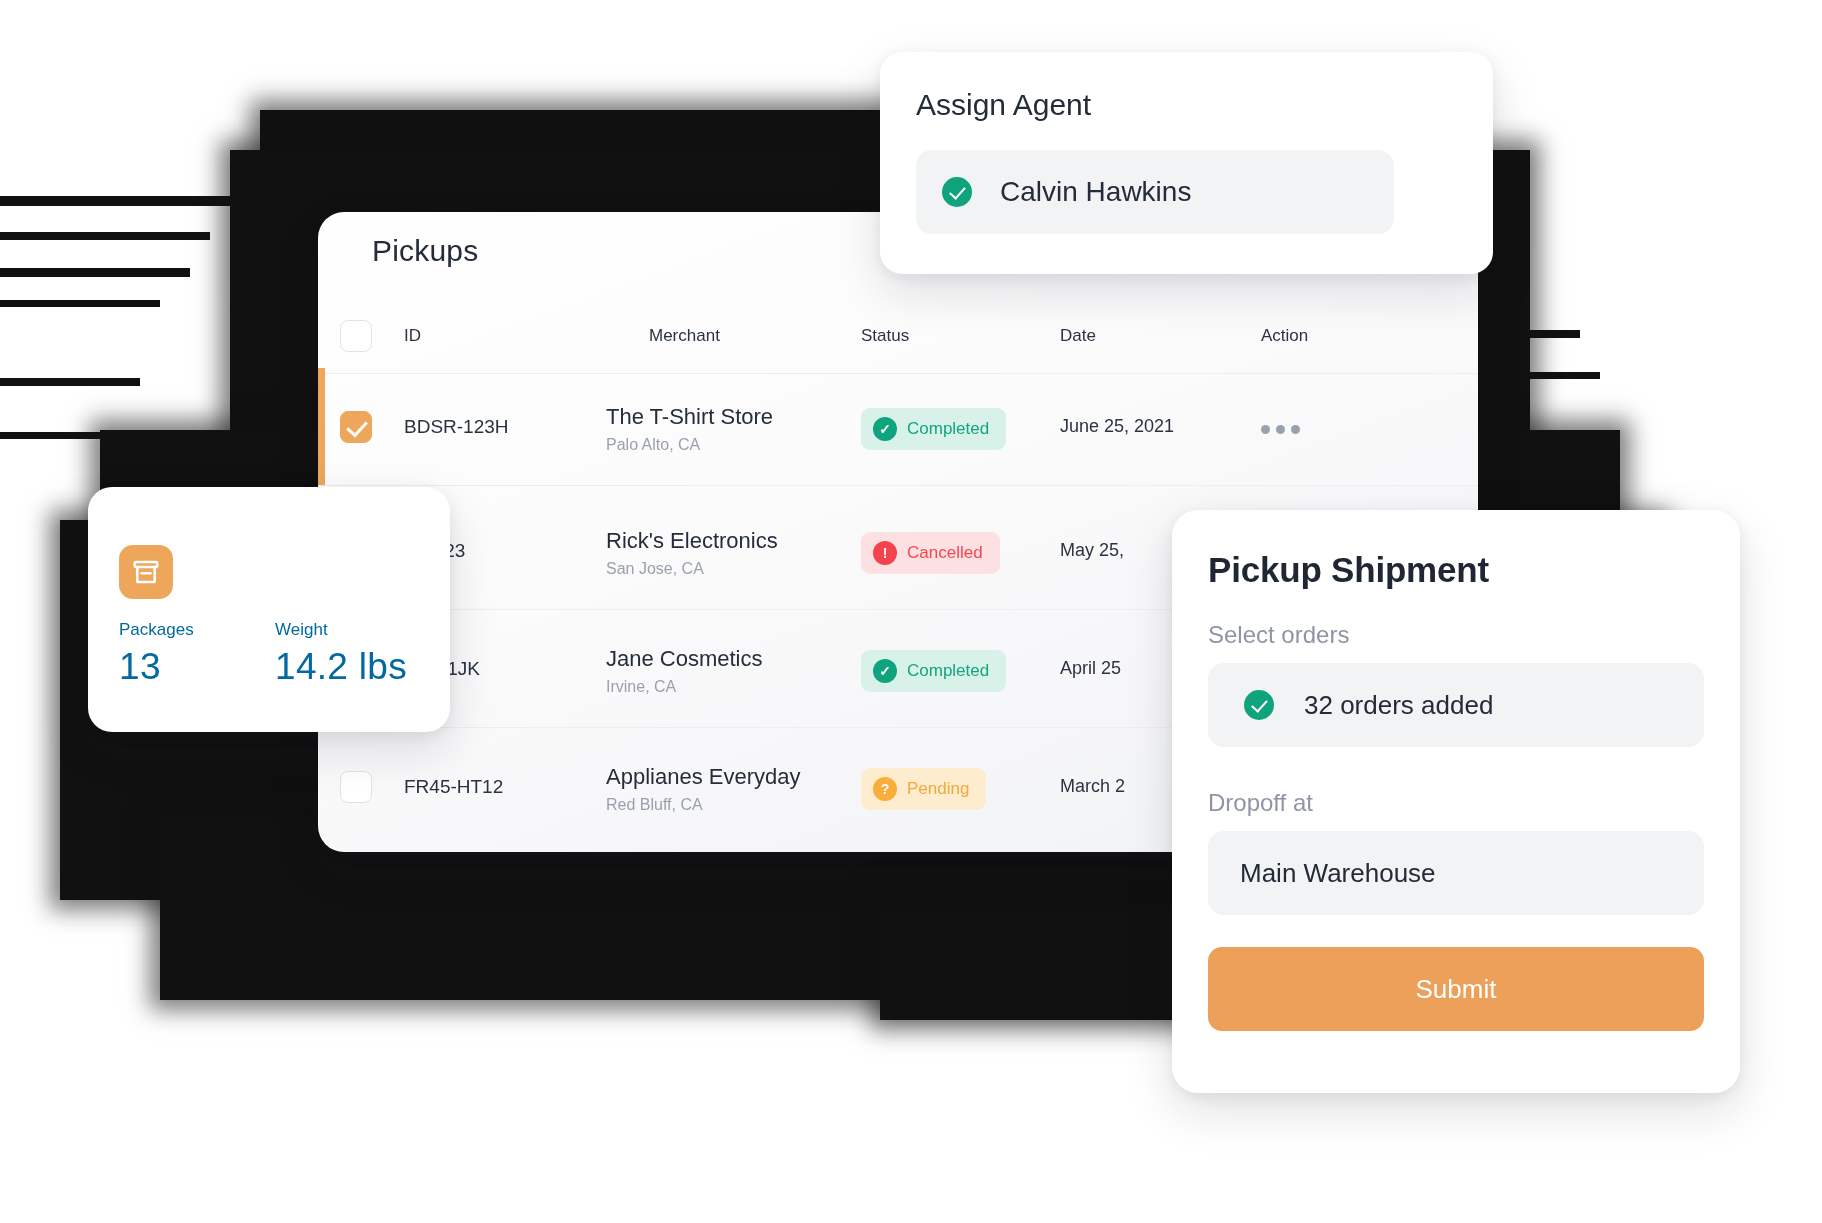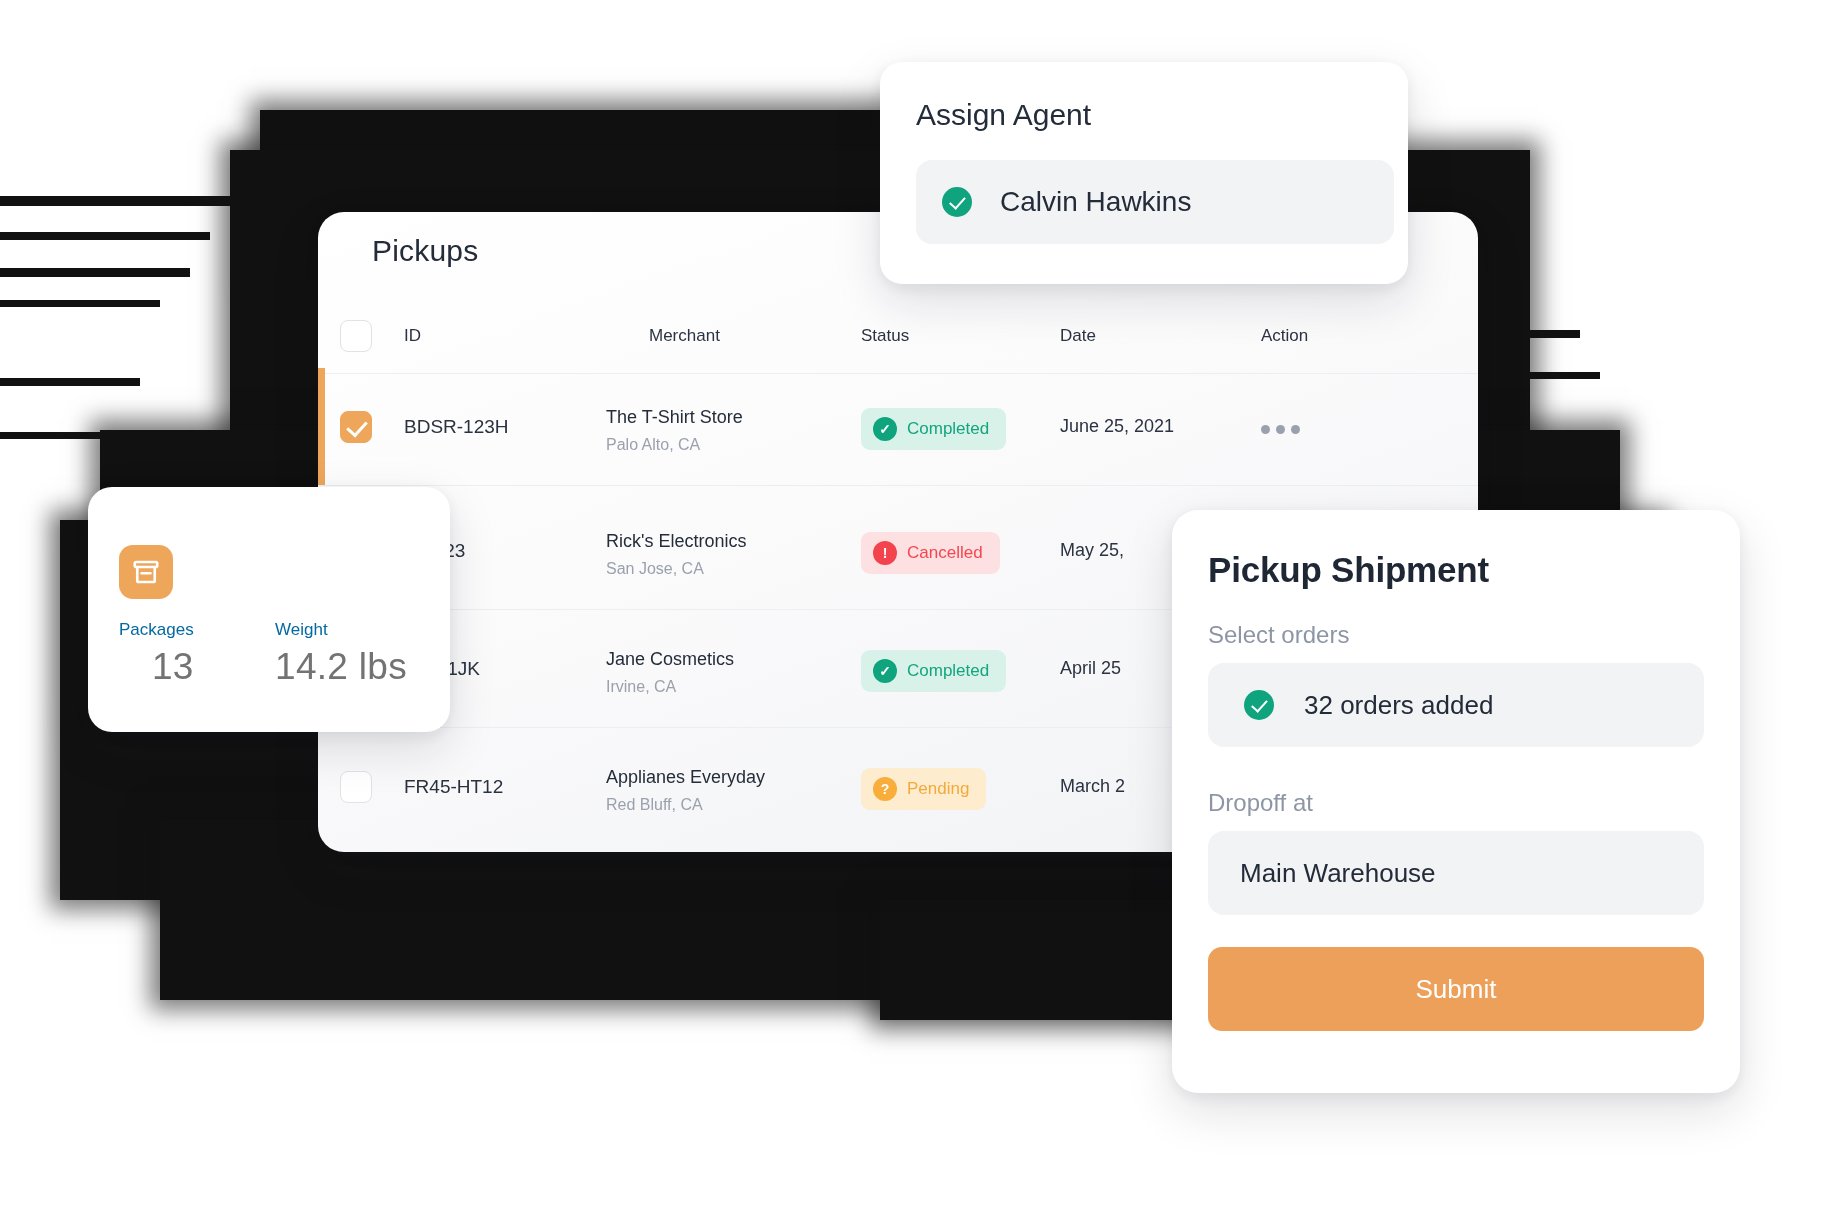--- a/index.html
+++ b/index.html
@@ -107,21 +107,21 @@
     width: 7px;
     background: #eda65a;
   }
   .row .cell { position: absolute; }
   .cell.c-check { left: 22px; top: 43px; }
   .cell.c-id {
     left: 86px; top: 48px;
     font-size: 19px; color: #2a3240;
   }
   .cell.c-mer { left: 288px; top: 36px; }
-  .mer-name { font-size: 18px; color: #252d3b; line-height: 26px; }
+  .mer-name { font-size: 22px; color: #252d3b; line-height: 26px; }
   .mer-loc  { font-size: 16px; color: #9aa1ad; line-height: 26px; margin-top: 2px; }
   .cell.c-sta { left: 543px; top: 40px; }
   .cell.c-dat { left: 742px; top: 48px; font-size: 18px; color: #2b3342; white-space: nowrap; }
   .cell.c-act { left: 943px; top: 52px; }
 
   .badge {
     display: inline-flex;
     align-items: center;
     gap: 10px;
     height: 42px;
@@ -151,22 +151,22 @@
 
   .dots3 { display: inline-flex; gap: 6px; }
   .dots3 span {
     width: 9px; height: 9px; border-radius: 50%;
     background: #9aa1ad;
     display: block;
   }
 
   
   #assign-card {
-    left: 880px; top: 62px;
-    width: 528px; height: 222px;
+    left: 880px; top: 52px;
+    width: 613px; height: 222px;
     border-radius: 22px;
   }
   .assign-title {
     position: absolute; left: 36px; top: 36px;
     font-size: 30px; font-weight: 500; color: #242c3a;
   }
   .agent-pill {
     position: absolute;
     left: 36px; top: 98px;
     width: 478px; height: 84px;
@@ -201,21 +201,21 @@
   .box-icon {
     position: absolute;
     left: 119px; top: 545px;
     width: 54px; height: 54px;
     border-radius: 14px;
     background: #eda65a;
     display: flex; align-items: center; justify-content: center;
   }
   .stat { position: absolute; }
   .stat .lbl { font-size: 17px; color: #0369a1; }
-  .stat .val { font-size: 37px; color: #737373; margin-top: 6px; letter-spacing: .3px; text-align: right; }
+  .stat .val { font-size: 37px; color: #0369a1; margin-top: 6px; letter-spacing: .3px; }
   #stat-packages { left: 119px; top: 620px; }
   #stat-weight   { left: 275px; top: 620px; }
 
   
   #shipment-card {
     left: 1172px; top: 510px;
     width: 568px; height: 583px;
     border-radius: 26px;
   }
   .ship-title {

